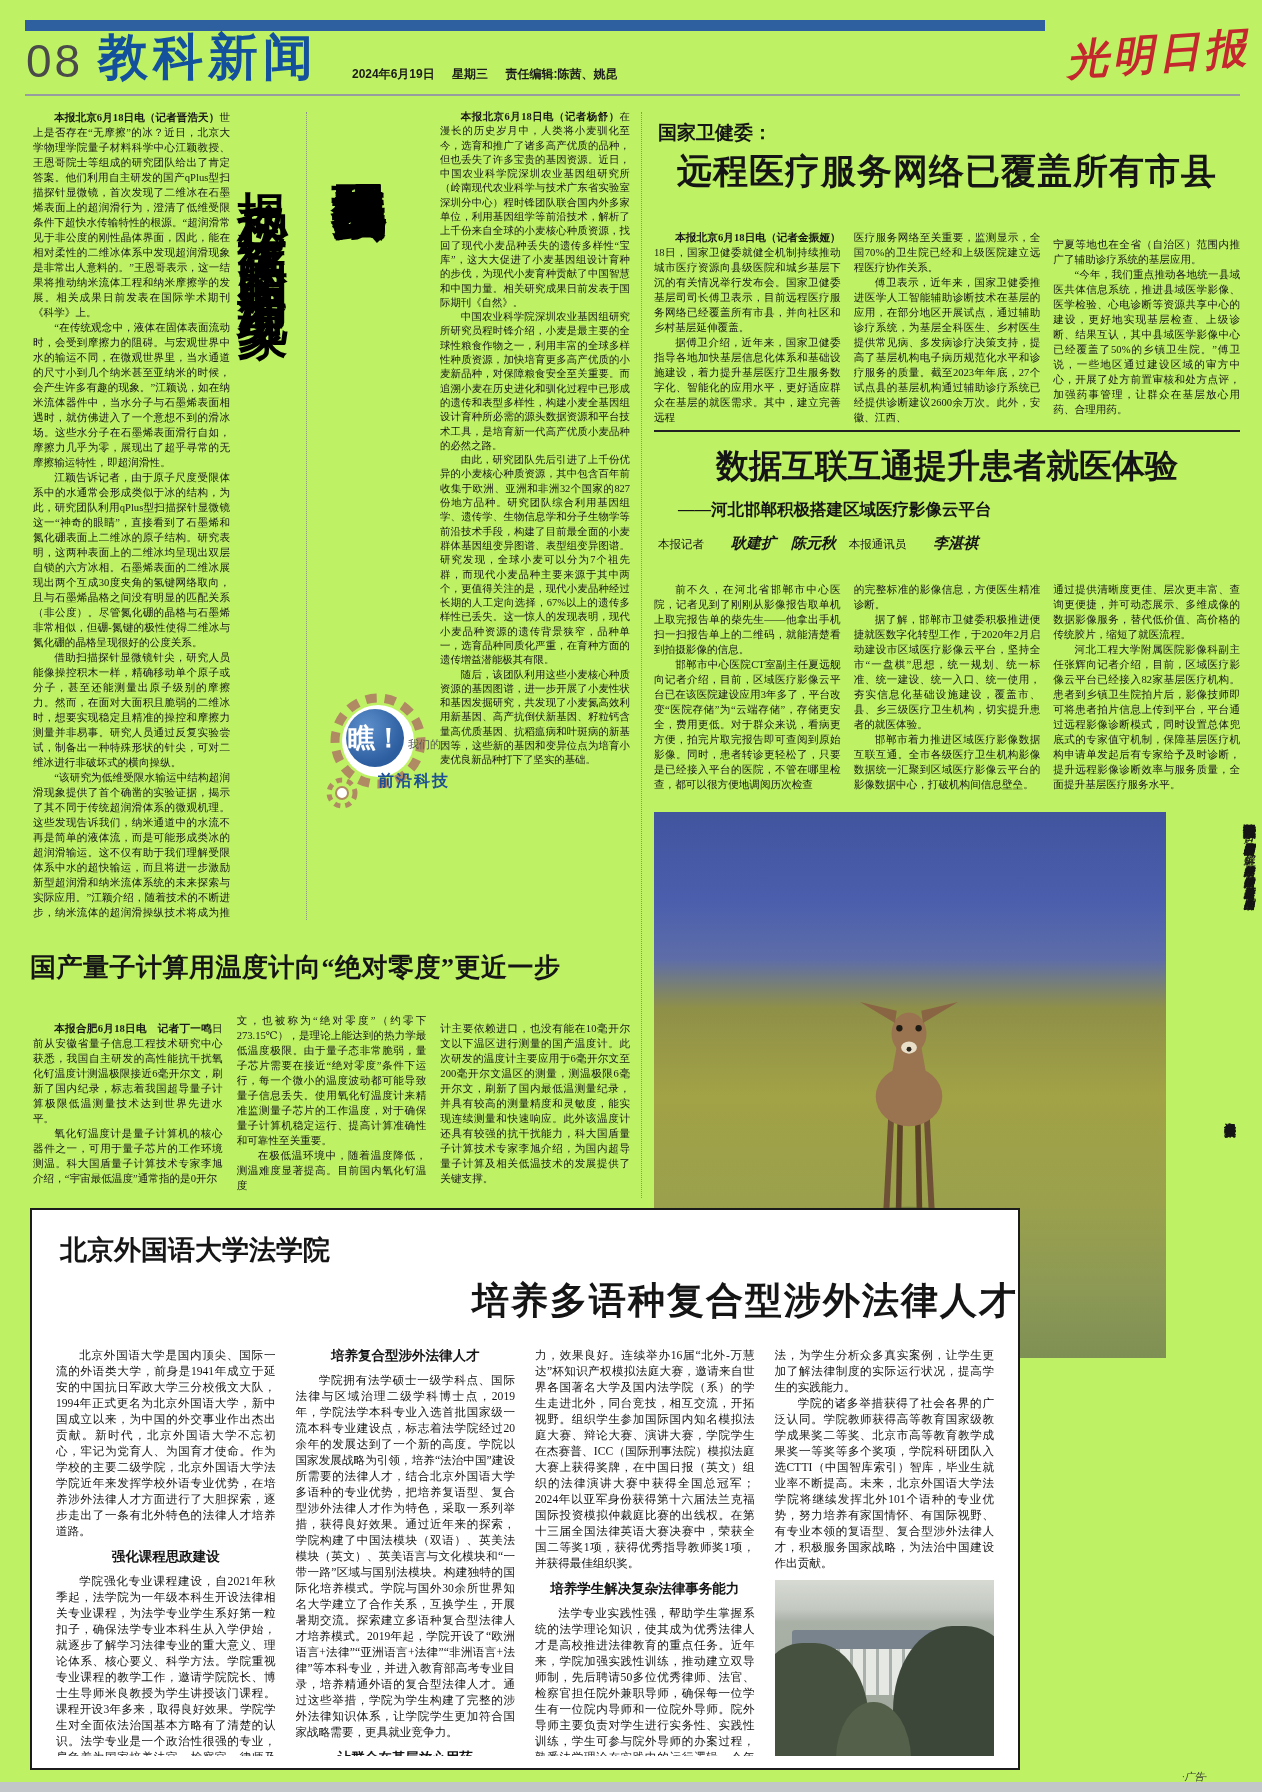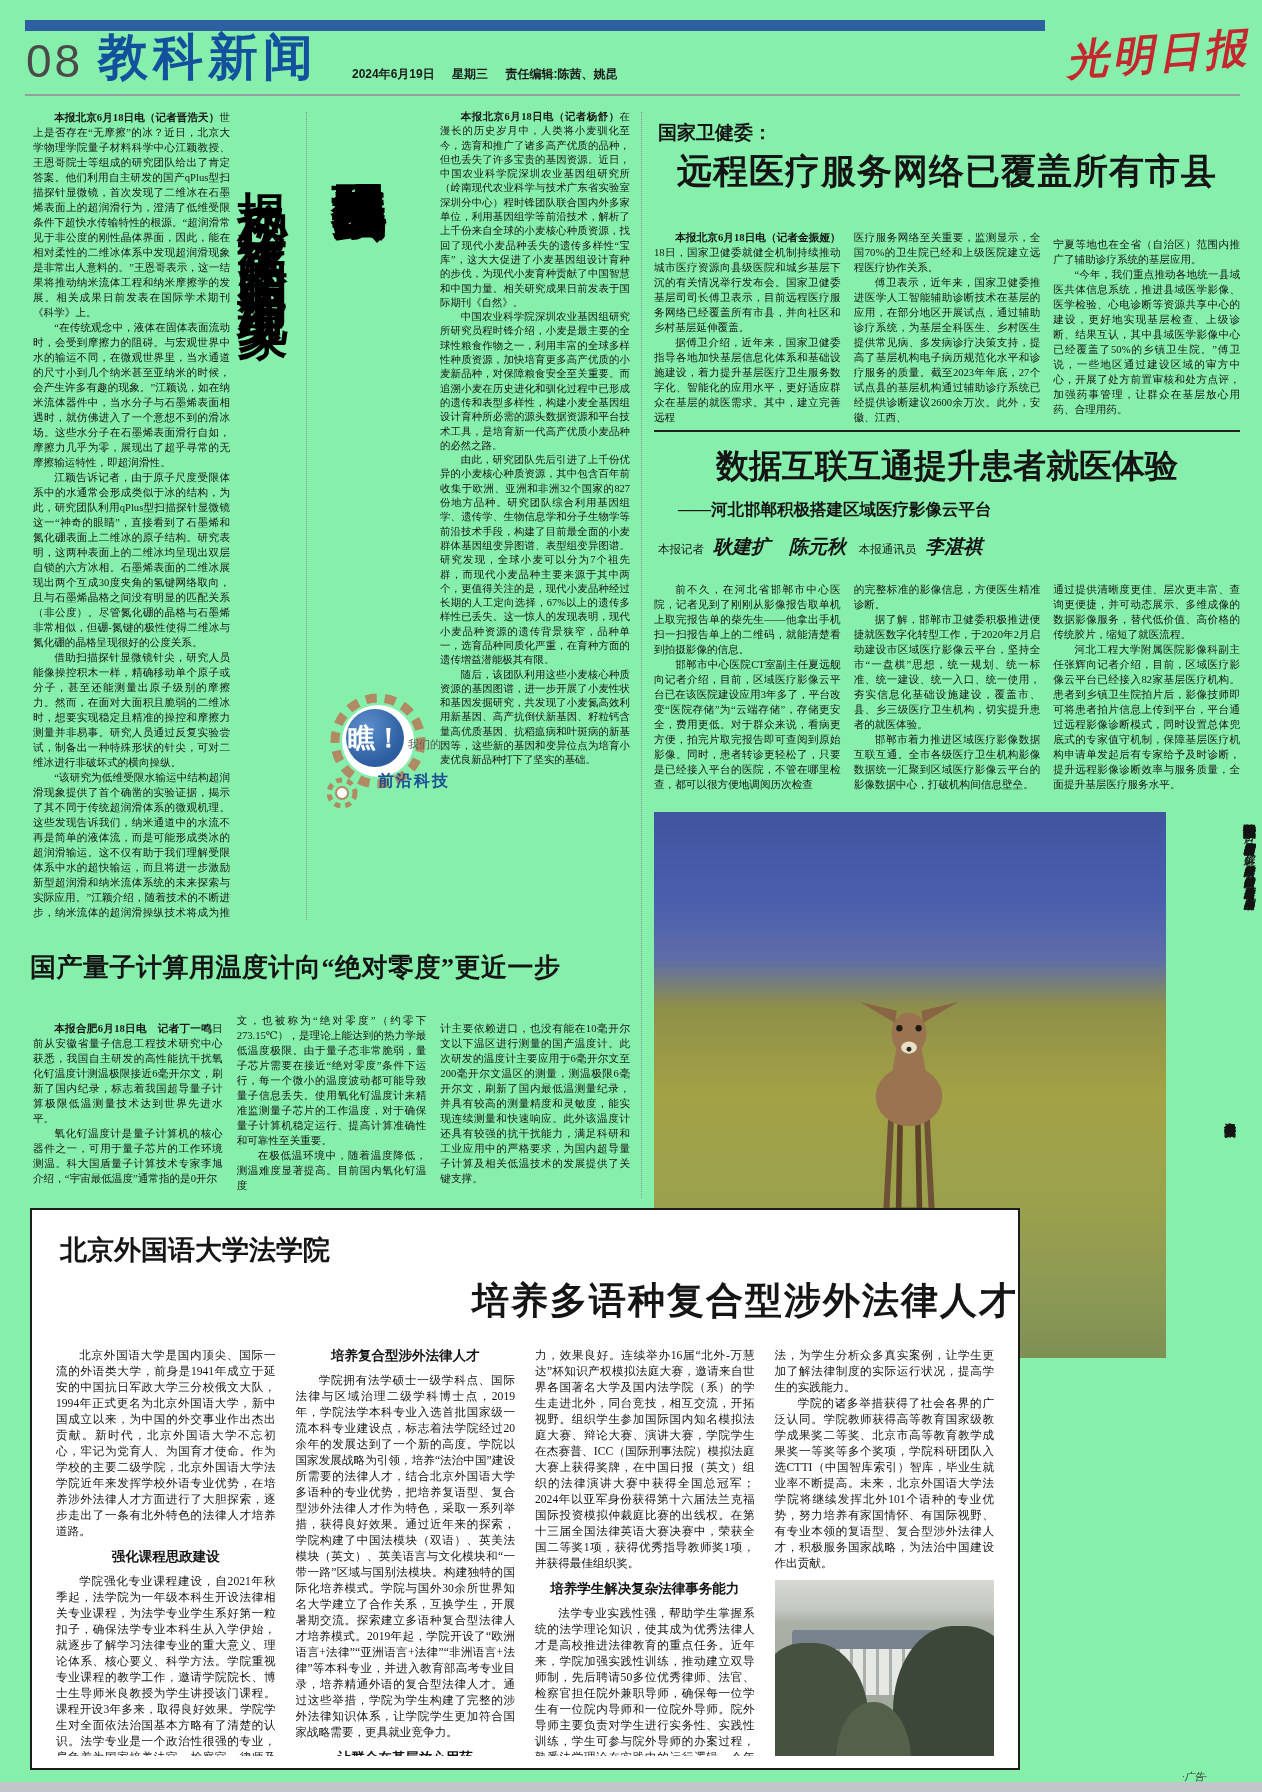--- a/index.html
+++ b/index.html
@@ -1,16 +1,16 @@
 <!DOCTYPE html>
 <html><head>
 <meta charset="utf-8">
 <style>
   html,body{margin:0;padding:0;background:#e8e8e6;}
-  .page{position:relative;width:1262px;height:1792px;background:#86efac;margin:0 auto;
+  .page{position:relative;width:1262px;height:1792px;background:#bef264;margin:0 auto;
         font-family:"Liberation Serif","DejaVu Serif",serif;color:#151515;overflow:hidden;}
   .abs{position:absolute;}
   
   .topbar{left:25px;top:20px;width:1020px;height:11px;background:#2e5f9e;}
   .pagenum{left:26px;top:34px;font-size:46px;color:#4a4a4a;font-family:"Liberation Sans","DejaVu Sans",sans-serif;letter-spacing:3px;}
   .secname{left:98px;top:24px;font-size:50px;font-weight:900;color:#14519c;letter-spacing:5px;font-family:"Liberation Sans","DejaVu Sans",sans-serif;}
   .dateline{left:352px;top:66px;font-size:12px;font-weight:700;color:#1a1a1a;font-family:"Liberation Sans","DejaVu Sans",sans-serif;}
   .dateline span{margin-right:14px;}
   .masthead{left:1066px;top:26px;font-size:42px;font-weight:700;font-style:italic;color:#c5272e;
             letter-spacing:4px;transform:rotate(-4deg);font-family:"Liberation Serif","DejaVu Serif",serif;}
@@ -29,21 +29,21 @@
   .vdot{border-left:1px dotted #8f8f8f;width:0;}
   
   .kicker{left:658px;top:120px;font-size:19px;font-weight:700;font-family:"Liberation Sans","DejaVu Sans",sans-serif;}
   .h3{left:654px;top:148px;width:586px;text-align:center;font-size:35px;font-weight:900;letter-spacing:1px;}
   .cols3{display:flex;gap:13px;align-items:center;}
   .cols3>div{flex:1;}
   .div34{left:654px;top:430px;width:586px;height:2px;background:#222;}
   .h4{left:654px;top:444px;width:586px;text-align:center;font-size:33px;font-weight:900;}
   .sub4{left:654px;top:499px;width:586px;font-size:16.5px;font-weight:700;padding-left:24px;box-sizing:border-box;}
   .byline{left:658px;top:534px;font-size:11.5px;}
-  .byline .kai{font-size:19px;font-weight:700;font-style:italic;margin:0 10px 0 6px;}
+  .byline .kai{font-size:15px;font-weight:700;font-style:italic;margin:0 10px 0 24px;}
   
   .photo{left:654px;top:812px;width:512px;height:546px;overflow:hidden;
      background:linear-gradient(180deg,#41549e 0%,#4a5ead 16%,#5e6da8 27%,#8f9048 36%,#a2a246 52%,#9aa04c 72%,#8c9955 88%,#7f9054 100%);}
   .photo svg{position:absolute;left:150px;top:130px;width:210px;height:330px;}
   .caption{left:1176px;top:814px;width:80px;height:542px;writing-mode:vertical-rl;
            font-size:11px;line-height:14px;font-style:italic;overflow:hidden;text-align:justify;}
   .caption .cap-title{font-size:13px;font-weight:700;font-style:normal;margin-bottom:10px;}
   .caption .credit{display:block;font-weight:700;font-size:11.5px;margin-right:5px;padding-top:300px;font-style:normal;white-space:nowrap;}
   
   .h5{left:30px;top:950px;width:600px;font-size:26px;font-weight:900;letter-spacing:.5px;}
@@ -194,21 +194,21 @@
   <div class="abs cols3 btxt" style="left:33px;top:1008px;width:597px;height:190px;gap:14px;">
     <div class="col">
       <p><span class="lead">本报合肥6月18日电　记者丁一鸣</span><span>日前从安徽省量子信息工程技术研究中心获悉，我国自主研发的高性能抗干扰氧化钌温度计测温极限接近6毫开尔文，刷新了国内纪录，标志着我国超导量子计算极限低温测量技术达到世界先进水平。</span></p>
       <p>氧化钌温度计是量子计算机的核心器件之一，可用于量子芯片的工作环境测温。科大国盾量子计算技术专家李旭介绍，“宇宙最低温度”通常指的是0开尔</p>
     </div>
     <div class="col">
       <p class="cont">文，也被称为“绝对零度”（约零下273.15℃），是理论上能达到的热力学最低温度极限。由于量子态非常脆弱，量子芯片需要在接近“绝对零度”条件下运行，每一个微小的温度波动都可能导致量子信息丢失。使用氧化钌温度计来精准监测量子芯片的工作温度，对于确保量子计算机稳定运行、提高计算准确性和可靠性至关重要。</p>
       <p>在极低温环境中，随着温度降低，测温难度显著提高。目前国内氧化钌温度</p>
     </div>
     <div class="col">
-      <p class="cont">计主要依赖进口，也没有能在10毫开尔文以下温区进行测量的国产温度计。此次研发的温度计主要应用于6毫开尔文至200毫开尔文温区的测量，测温极限6毫开尔文，刷新了国内最低温测量纪录，并具有较高的测量精度和灵敏度，能实现连续测量和快速响应。此外该温度计还具有较强的抗干扰能力，满足科研和工业应用中的严格要求，为国内超导量子计算及相关低温技术的发展提供了关键支撑。</p>
+      <p class="cont">计主要依赖进口，也没有能在10毫开尔文以下温区进行测量的国产温度计。此次研发的温度计主要应用于6毫开尔文至200毫开尔文温区的测量，测温极限6毫开尔文，刷新了国内最低温测量纪录，并具有较高的测量精度和灵敏度，能实现连续测量和快速响应。此外该温度计还具有较强的抗干扰能力，科大国盾量子计算技术专家李旭介绍，为国内超导量子计算及相关低温技术的发展提供了关键支撑。</p>
     </div>
   </div>
 
   <div class="abs adbox">
     <div class="ad-org">北京外国语大学法学院</div>
     <div class="ad-head">培养多语种复合型涉外法律人才</div>
     <div class="ad-cols">
       <div class="ad-col">
         <p>北京外国语大学是国内顶尖、国际一流的外语类大学，前身是1941年成立于延安的中国抗日军政大学三分校俄文大队，1994年正式更名为北京外国语大学，新中国成立以来，为中国的外交事业作出杰出贡献。新时代，北京外国语大学不忘初心，牢记为党育人、为国育才使命。作为学校的主要二级学院，北京外国语大学法学院近年来发挥学校外语专业优势，在培养涉外法律人才方面进行了大胆探索，逐步走出了一条有北外特色的法律人才培养道路。</p>
         <h4 class="ad-sub">强化课程思政建设</h4>

